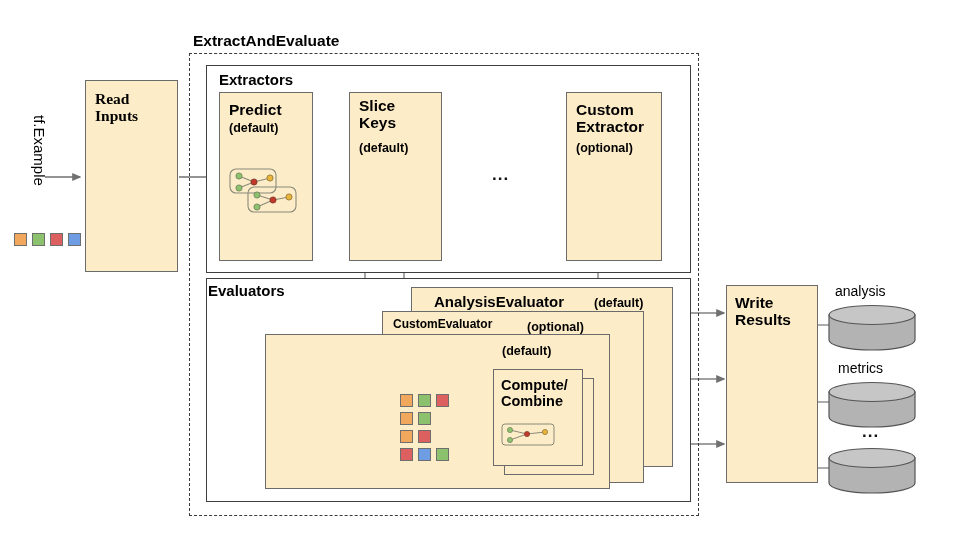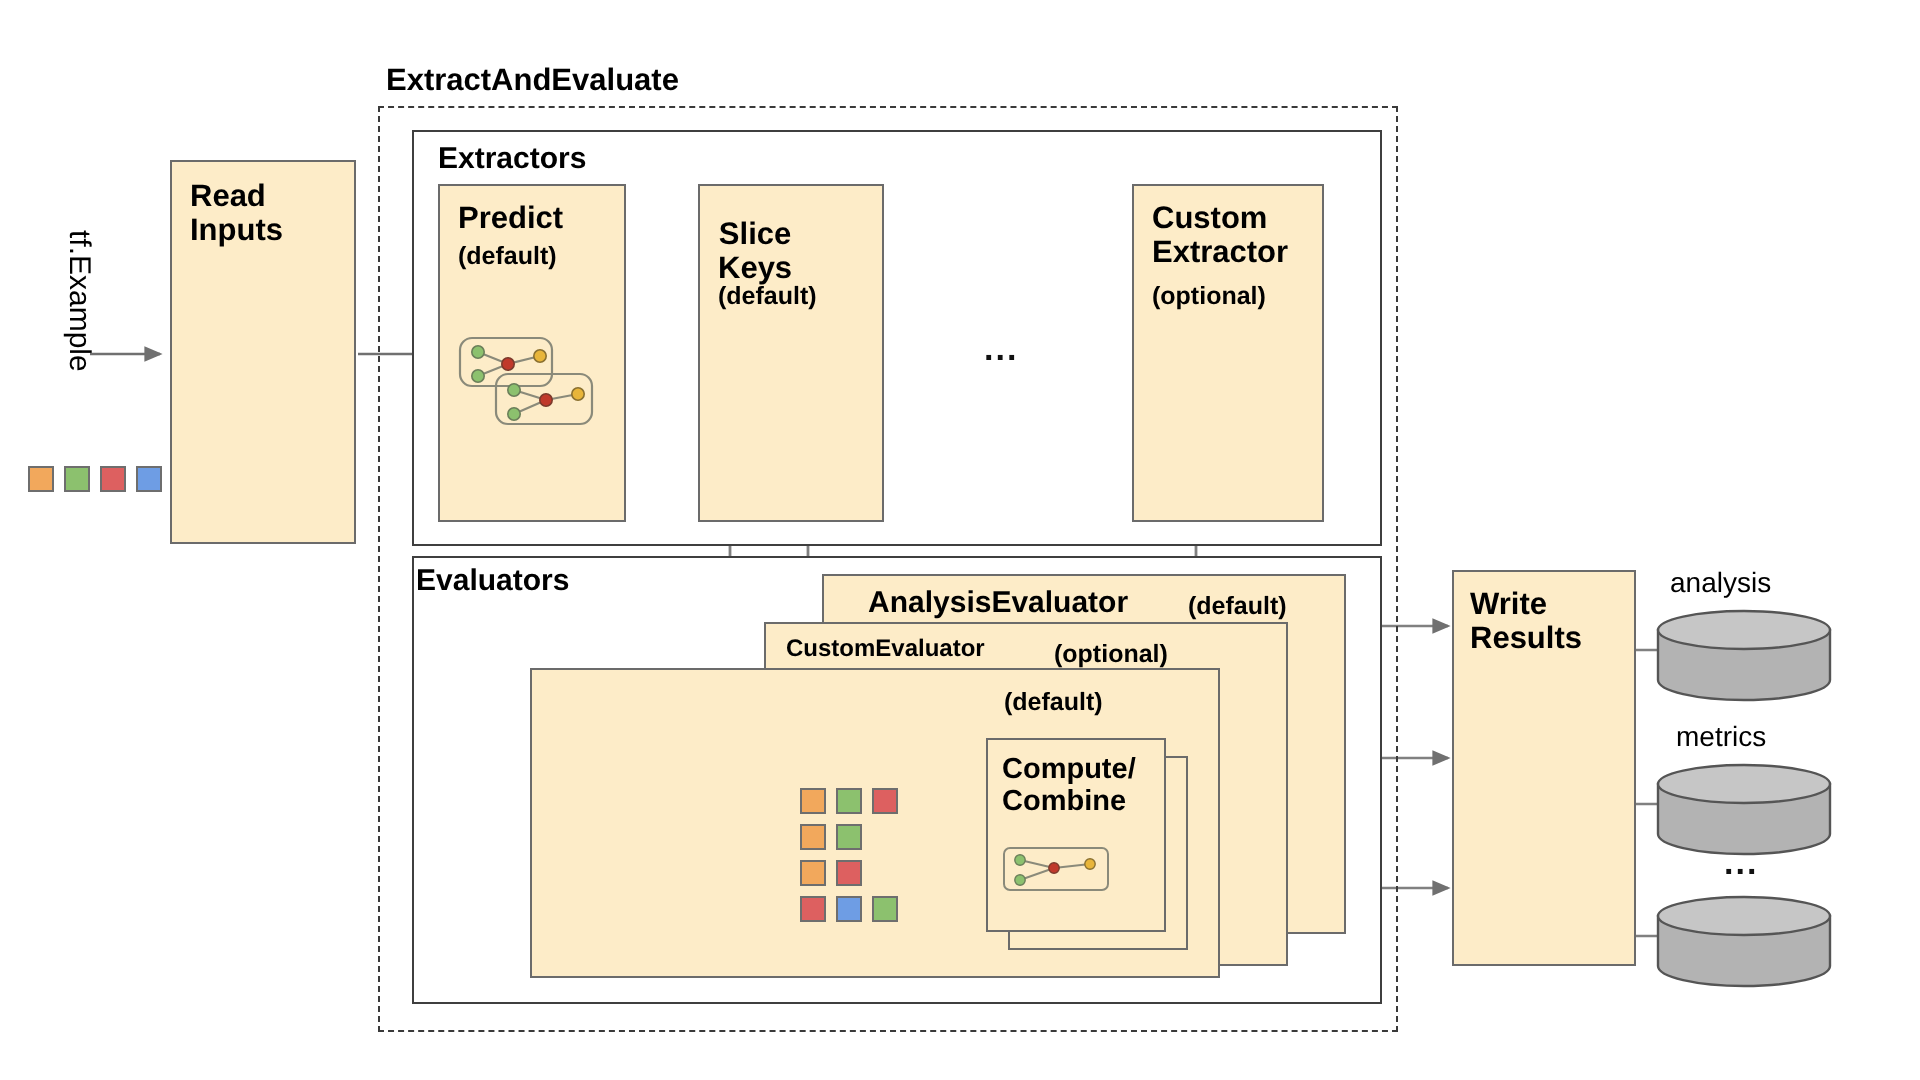--- a/index.html
+++ b/index.html
@@ -116,21 +116,21 @@
 
   <div class="tfex" style="left:48px; top:115px;">tf.Example</div>
 
   <div class="abs" style="left:14px; top:233px; width:70px; height:14px;">
     <div class="sq" style="left:0px;  top:0; background:#f2a85c;"></div>
     <div class="sq" style="left:18px; top:0; background:#8cc16e;"></div>
     <div class="sq" style="left:36px; top:0; background:#dd6060;"></div>
     <div class="sq" style="left:54px; top:0; background:#6e9de4;"></div>
   </div>
 
-  <div class="abs boxy" style="left:85px; top:80px; width:93px; height:192px;">
+  <div class="abs boxy" style="left:85px; top:80px; width:93px; height:192px;font-family:Liberation Serif, serif;">
     <div class="lbl node-title" style="left:9px; top:9px;">Read
 Inputs</div>
   </div>
 
   <div class="lbl" id="t-extract-eval">ExtractAndEvaluate</div>
   <div class="abs dashbox" style="left:189px; top:53px; width:510px; height:463px;"></div>
 
   <div class="abs plainbox" style="left:206px; top:65px; width:485px; height:208px;"></div>
   <div class="lbl" id="t-extractors">Extractors</div>
 
@@ -148,21 +148,21 @@
       <circle cx="28" cy="17" r="3.1" fill="#c0392b" stroke="#7c3a2c" stroke-width=".8"></circle>
       <circle cx="44" cy="13" r="3.1" fill="#e8b53a" stroke="#8a7030" stroke-width=".8"></circle>
       <circle cx="31" cy="30" r="3.1" fill="#8cc16e" stroke="#6b7f5a" stroke-width=".8"></circle>
       <circle cx="31" cy="42" r="3.1" fill="#8cc16e" stroke="#6b7f5a" stroke-width=".8"></circle>
       <circle cx="47" cy="35" r="3.1" fill="#c0392b" stroke="#7c3a2c" stroke-width=".8"></circle>
       <circle cx="63" cy="32" r="3.1" fill="#e8b53a" stroke="#8a7030" stroke-width=".8"></circle>
     </svg>
   </div>
 
   <div class="abs boxy" style="left:349px; top:92px; width:93px; height:169px;">
-    <div class="lbl node-title" style="left:9px; top:16px;text-align:center;">Slice
+    <div class="lbl node-title" style="left:9px; top:4px;">Slice
 Keys</div>
     <div class="lbl node-sub" style="left:9px; top:48px;">(default)</div>
   </div>
 
   <div class="dots" style="left:492px; top:165px;">...</div>
 
   <div class="abs boxy" style="left:566px; top:92px; width:96px; height:169px;">
     <div class="lbl node-title" style="left:9px; top:8px;">Custom
 Extractor</div>
     <div class="lbl node-sub" style="left:9px; top:48px;">(optional)</div>

